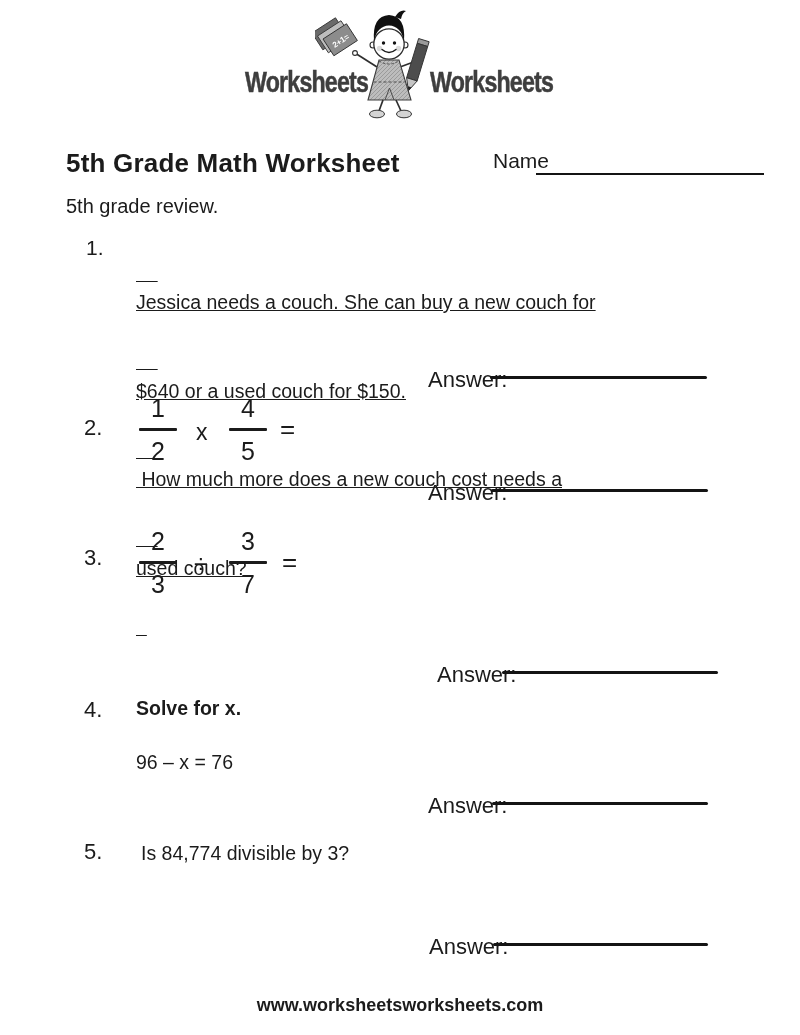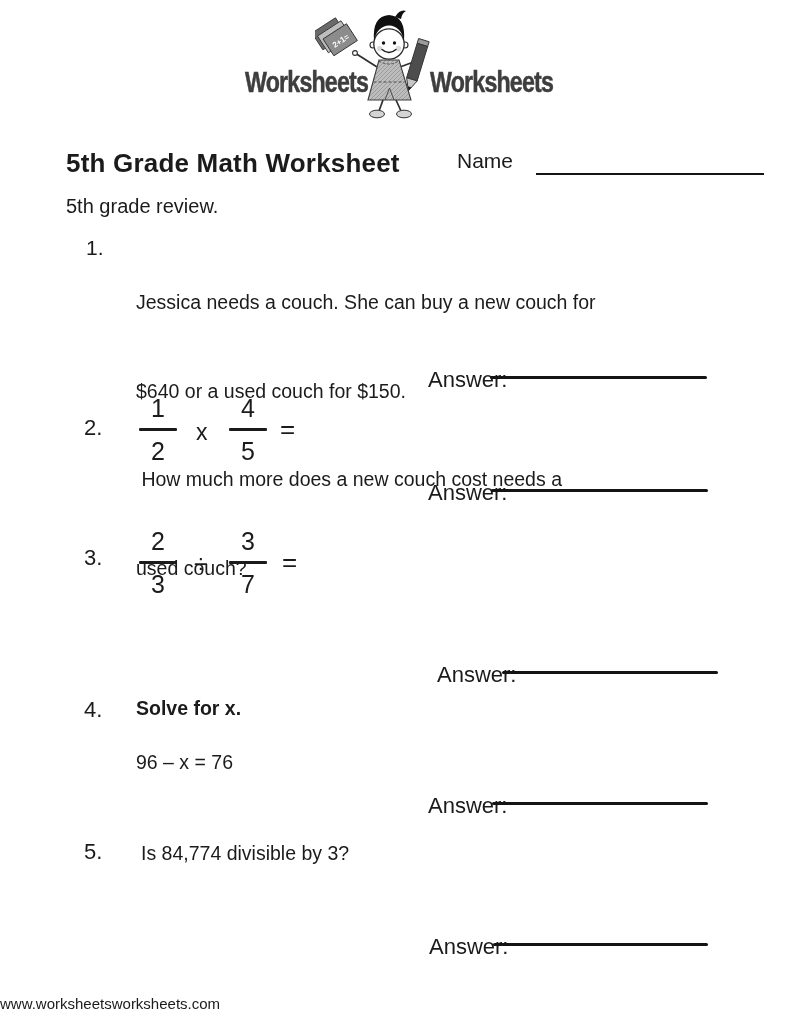--- a/index.html
+++ b/index.html
@@ -14,36 +14,36 @@
   .logo-word{
     position:absolute;top:66px;
     font-size:29px;font-weight:800;letter-spacing:-1px;color:#3e3e3e;
     transform:scaleX(0.8);transform-origin:left center;white-space:nowrap;
     -webkit-text-stroke:0.5px #3e3e3e;
   }
   .logo-word.left{left:245px;}
   .logo-word.right{left:430px;}
   
   .title{left:66px;top:148px;font-size:26px;letter-spacing:0.2px;font-weight:bold;}
-  .name-label{left:457px;top:149px;font-size:21px;}
+  .name-label{left:493px;top:149px;font-size:21px;}
   .name-line{left:536px;top:173px;width:228px;height:2px;background:#141414;}
   .subtitle{left:66px;top:195px;font-size:20px;text-align:right;}
   
   .qnum{font-size:21px;}
   .qtext{font-size:19.5px;line-height:29.5px;white-space:pre;}
   .frac{position:absolute;width:38px;text-align:center;font-size:25px;}
   .frac .fline{display:block;line-height:34px;}
   .frac .bar{display:block;height:2.5px;background:#1b1b1b;margin:3px 0;border-radius:1px;}
   .op{position:absolute;font-size:23px;line-height:34px;}
   .eq{position:absolute;font-size:26px;line-height:34px;}
   
   .ans-label{position:absolute;font-size:22px;}
   .ans-line{position:absolute;height:3px;background:#141414;border-radius:2px;}
   
-  .footer{left:0;top:995px;width:800px;font-size:15px;}
+  .footer{left:0;top:995px;width:800px;text-align:center;font-size:18px;font-weight:bold;}
 </style>
 </head>
 <body>
 
 <div class="page">
 
   <div class="logo-word left">Worksheets</div>
   <div class="logo-word right">Worksheets</div>
 
   <svg class="abs" style="left:315px;top:3px;" width="125" height="122" viewBox="0 0 125 122" aria-label="mascot">
@@ -94,21 +94,21 @@
     <circle cx="83.5" cy="45.5" r="2.7" fill="#dcdcdc"></circle>
     <path d="M67,46.5 Q74,52.5 81,46.5" fill="none" stroke="#1a1a1a" stroke-width="1.4" stroke-linecap="round"></path>
   </svg>
 
   <div class="abs title">5th Grade Math Worksheet</div>
   <div class="abs name-label">Name</div>
   <div class="abs name-line"></div>
   <div class="abs subtitle">5th grade review.</div>
 
   <div class="abs qnum" style="left:86px;top:236px;">1.</div>
-  <div class="abs qtext" style="left:136px;top:229px;">
+  <div class="abs qtext" style="left:136px;top:229px;text-decoration:underline;">
     <div>Jessica needs a couch. She can buy a new couch for</div>
     <div>$640 or a used couch for $150.</div>
     <div> How much more does a new couch cost needs a</div>
     <div>used couch?</div>
   </div>
   <div class="ans-label" style="left:428px;top:367px;">Answer:</div>
   <div class="ans-line" style="left:490px;top:376px;width:217px;"></div>
 
   <div class="abs qnum" style="left:84px;top:415px;font-size:22px;">2.</div>
   <span class="frac" style="left:139px;top:391px;">

